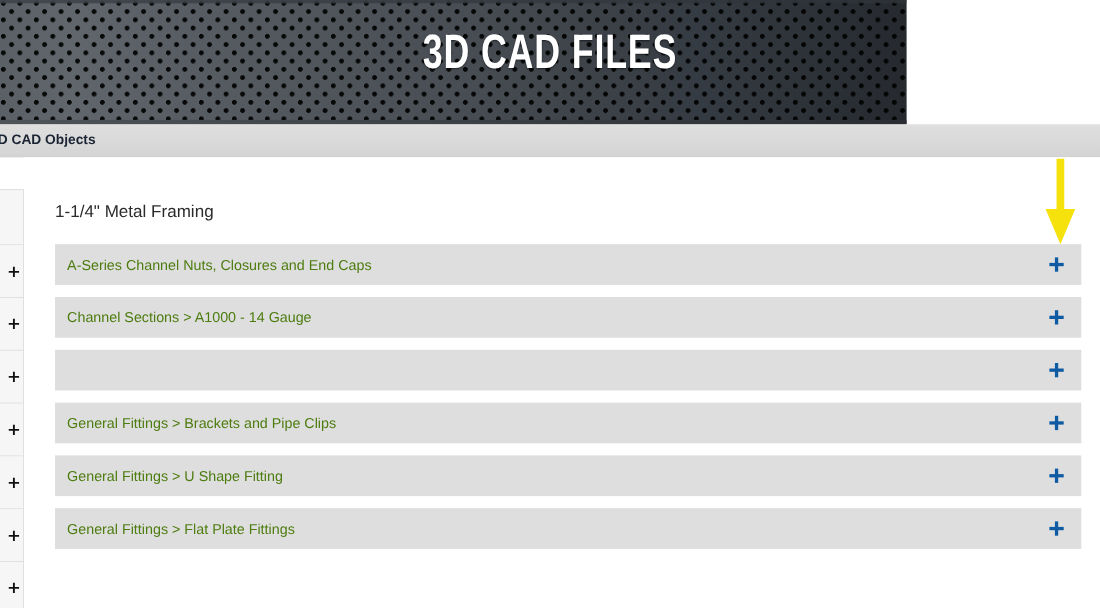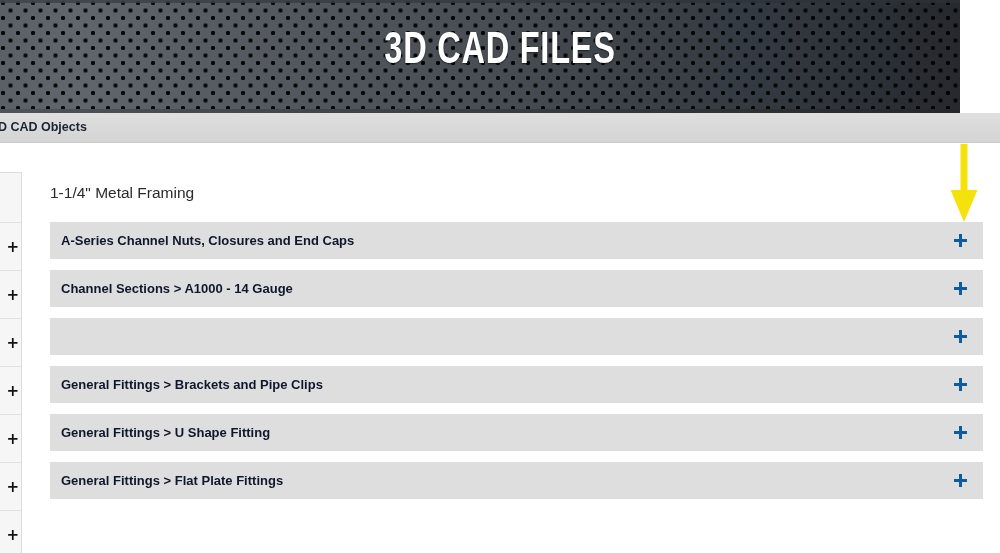--- a/index.html
+++ b/index.html
@@ -13,21 +13,21 @@
     overflow: hidden;
     font-family: "Liberation Sans", sans-serif;
     position: relative;
   }
 
   
   #page-header {
     position: absolute;
     left: 0;
     top: 0;
-    width: 960px;
+    width: 824px;
     height: 113px;
     overflow: hidden;
     background-color: #53595f;
     background-image:
       
       radial-gradient(circle at 3px 3px, rgba(0,0,0,0.92) 1.9px, rgba(0,0,0,0) 2.4px),
       radial-gradient(circle at 3px 3px, rgba(0,0,0,0.92) 1.9px, rgba(0,0,0,0) 2.4px),
       
       linear-gradient(to right,
          #5a6066 0%,
@@ -159,23 +159,22 @@
     background: #dedede;
     cursor: pointer;
   }
   .accordion-label {
     position: absolute;
     left: 11px;
     top: 0;
     height: 37px;
     line-height: 37px;
     font-size: 13px;
-    color: #0f172a;
+    color: #4d7c0f;
     white-space: nowrap;
-    font-weight: bold;
   }
   .accordion-toggle {
     position: absolute;
     right: 0;
     top: 0;
     width: 46px;
     height: 37px;
   }
   .accordion-toggle .plus-h,
   .accordion-toggle .plus-v {

